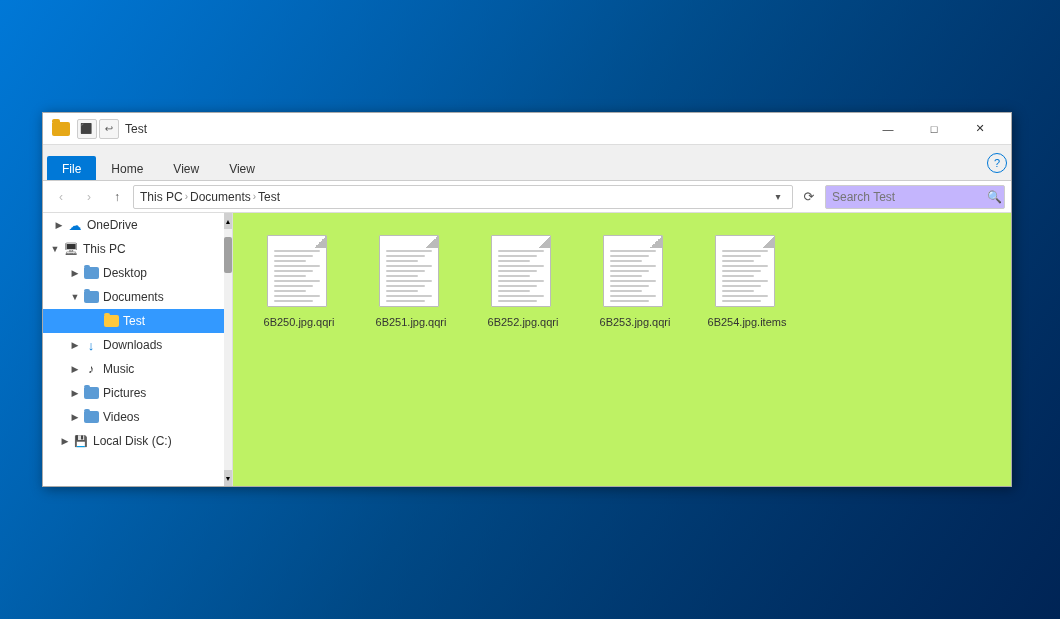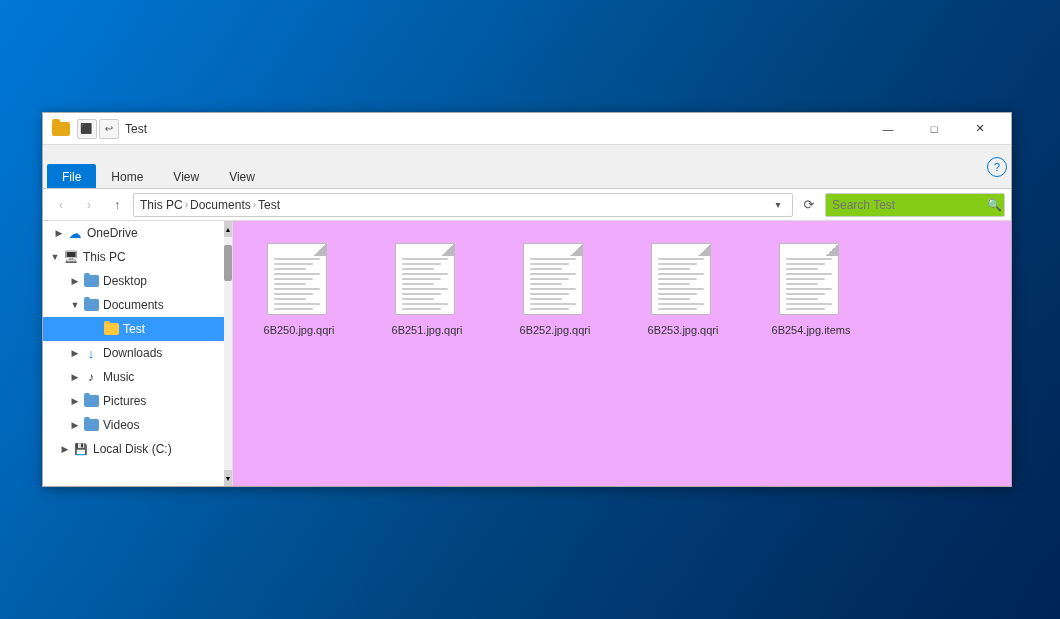--- a/index.html
+++ b/index.html
@@ -105,21 +105,21 @@
       cursor: pointer;
       display: flex;
       align-items: center;
       justify-content: center;
       font-size: 11px;
       color: #333;
     }
 
     
     .ribbon-tabs {
-      height: 44px;
+      height: 36px;
       background: #f0f0f0;
       display: flex;
       align-items: flex-end;
       padding-left: 4px;
       border-bottom: 1px solid #ccc;
       flex-shrink: 0;
     }
     .ribbon-tab {
       padding: 4px 14px;
       font-size: 12px;
@@ -229,21 +229,21 @@
       color: #555;
       font-size: 13px;
     }
     .search-box {
       width: 180px;
       height: 24px;
       border: 1px solid #ccc;
       border-radius: 2px;
       display: flex;
       align-items: center;
-      background: #84cc16;
+      background: #c4b5fd;
       padding: 0 6px;
     }
     .search-input {
       flex: 1;
       border: none;
       outline: none;
       font-size: 12px;
       color: #555;
       background: transparent;
     }
@@ -334,27 +334,27 @@
       left: 0;
       width: 6px;
       height: 2px;
       background: #ffc83d;
       border-radius: 2px 2px 0 0;
     }
 
     
     .file-area {
       flex: 1;
-      background: #f0abfc;
+      background: #bef264;
       overflow-y: auto;
       padding: 16px;
       display: flex;
       flex-wrap: wrap;
       align-content: flex-start;
-      gap: 28px;
+      gap: 12px;
       align-items: center;
     }
     .file-item {
       display: flex;
       flex-direction: column;
       align-items: center;
       width: 100px;
       cursor: pointer;
       padding: 6px;
       border-radius: 2px;

